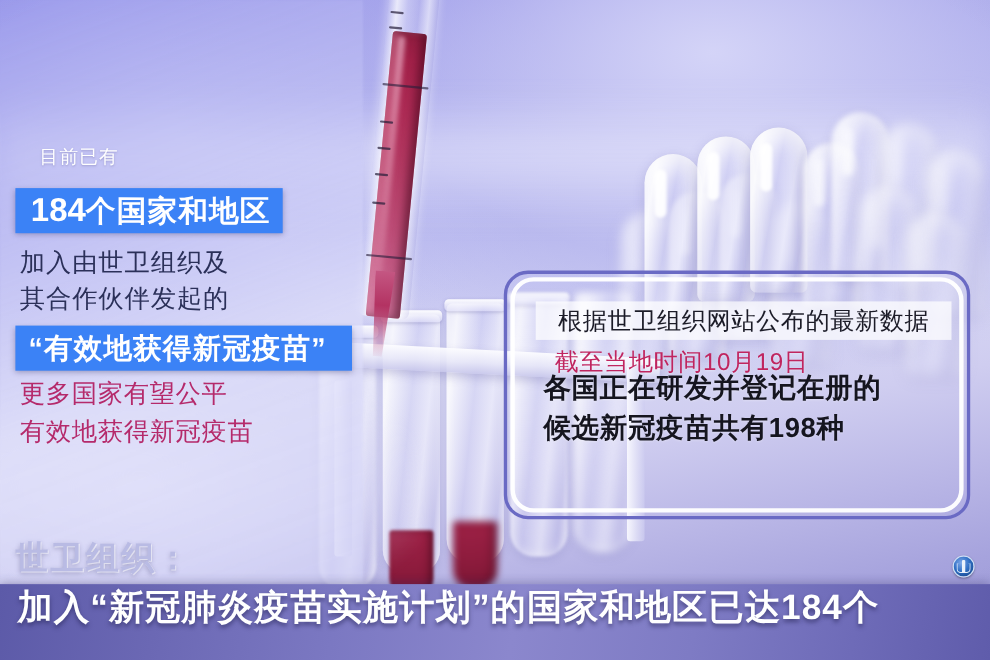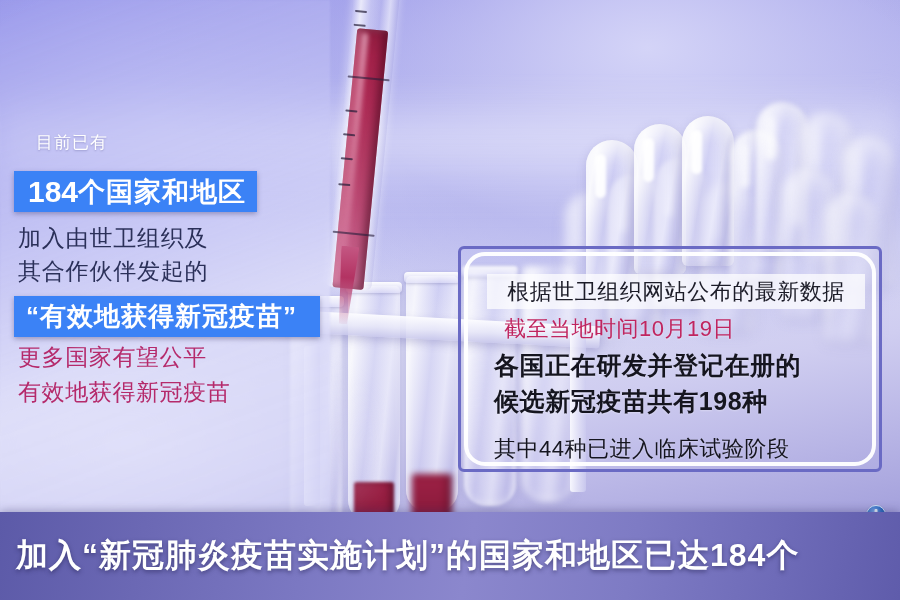--- a/index.html
+++ b/index.html
@@ -171,39 +171,39 @@
   }
   .body-pink {
     position:absolute; left:18px; top:340px;
     font-size:23px; line-height:1.5; color:#b52a6b; font-weight:500;
     letter-spacing:.6px; white-space:pre-line;
   }
 
   
   .infobox {
     position:absolute; left:458px; top:246px; width:424px; height:226px;
-    border:3px solid #6a6ac4; border-radius:6px; padding:3px;
+    border:3px solid #6a6ac4; border-radius:22px; padding:3px;
   }
   .infobox-inner {
     width:100%; height:100%; border:4px solid rgba(255,255,255,.96);
     border-radius:21px; position:relative;
   }
   .ib-strip {
     position:absolute; left:19px; top:18px; width:378px; height:35px;
     background:rgba(255,255,255,.72);
     display:flex; align-items:center; justify-content:center;
   }
   .ib-strip span { font-size:22px; color:#1c1c28; letter-spacing:.5px; }
   .ib-date {
     position:absolute; left:36px; top:58px;
     font-size:22px; color:#c0255f; letter-spacing:.5px;
     text-shadow:0 1px 2px rgba(255,255,255,.35);
   }
   .ib-main {
-    position:absolute; left:26px; top:92px;
+    position:absolute; left:26px; top:80px;
     font-size:25px; line-height:1.42; font-weight:700; color:#15151f;
     letter-spacing:.6px; white-space:pre-line;
     text-shadow:0 1px 2px rgba(255,255,255,.30);
   }
   .ib-sub {
     position:absolute; left:26px; top:178px;
     font-size:22px; color:#15151f; letter-spacing:.5px;
     text-shadow:0 1px 2px rgba(255,255,255,.30);
   }
 
@@ -229,23 +229,23 @@
     width:11px; height:8px; border:1px solid #e9f1fb; border-top:none; border-radius:0 0 4px 4px;
   }
 
   
   .who-label {
     position:absolute; left:14px; top:487px;
     font-size:30px; font-weight:700; color:#b9bbe4; letter-spacing:2px;
     text-shadow:1px 1px 0 rgba(255,255,255,.55), 0 2px 5px rgba(45,42,95,.35);
   }
   .banner {
-    position:absolute; left:0; bottom:0; width:900px; height:88px;
+    position:absolute; left:0; bottom:0; width:900px; height:69px;
     background:linear-gradient(100deg,#5c5aa8 0%, #6b68b4 16%, #7b78c2 34%, #8b87cd 52%, #7e7bc4 70%, #6e6bb8 86%, #5f5cab 100%);
-    display:flex; align-items:center;
+    display:flex; align-items:flex-start;
     box-shadow:0 -2px 8px rgba(45,42,95,.30);
   }
   .banner-text {
     padding-left:16px; font-size:32px; font-weight:700; color:#ffffff;
     letter-spacing:1px; white-space:nowrap;
     text-shadow:0 2px 4px rgba(35,32,80,.55);
   }
 </style>
 </head>
 <body>
@@ -329,26 +329,26 @@
 有效地获得新冠疫苗</div>
 
     <div class="infobox">
       <div class="infobox-inner">
         <div class="ib-strip">
           <span>根据世卫组织网站公布的最新数据</span>
         </div>
         <div class="ib-date">截至当地时间10月19日</div>
         <div class="ib-main">各国正在研发并登记在册的
 候选新冠疫苗共有198种</div>
-        <div class="ib-sub">其中44种已进入临床试验阶段</div>
       </div>
     </div>
 
     <div class="credit">
       <span class="xinhua-logo"></span>
     </div>
 
+    <div class="who-label">世卫组织：</div>
     <div class="banner">
       <div class="banner-text">加入“新冠肺炎疫苗实施计划”的国家和地区已达184个</div>
     </div>
 
   </div>
 </div>
 
 </body></html>

